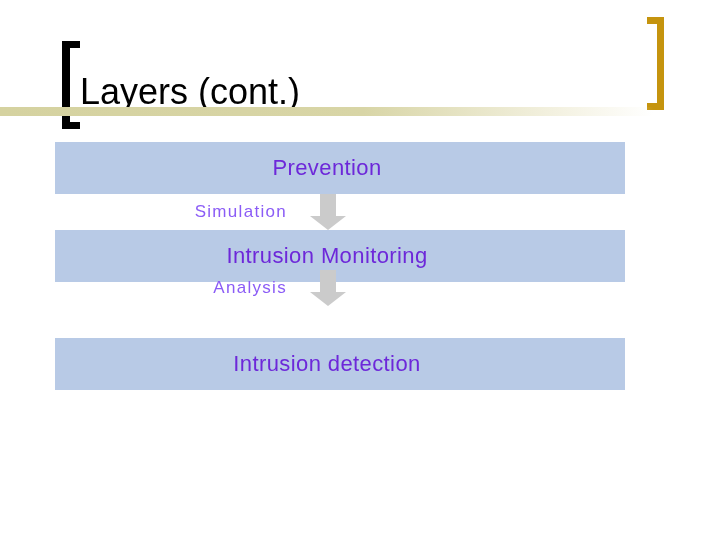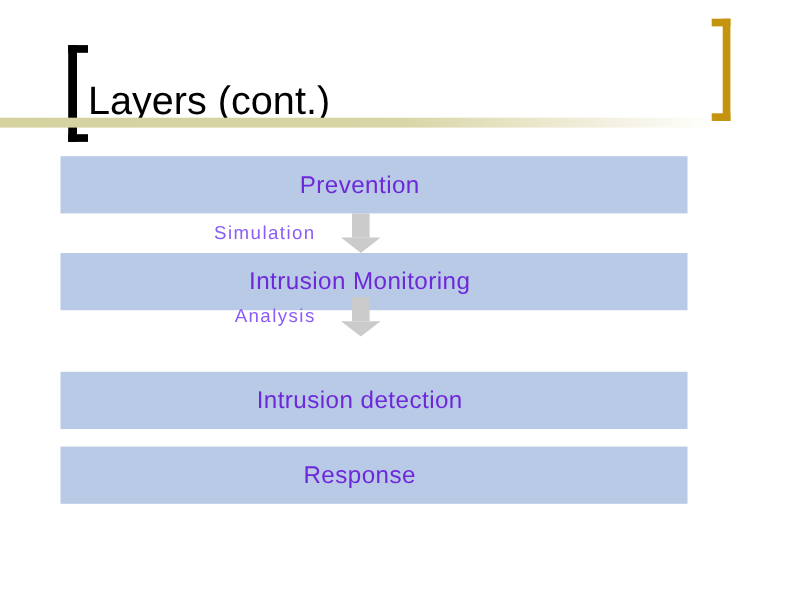--- a/index.html
+++ b/index.html
@@ -173,18 +173,15 @@
         <div class="stem"></div>
         <div class="head"></div>
       </div>
     </div>
 
     <div class="layer-bar bar-3">
       <span class="bar-label">Intrusion detection</span>
     </div>
 
 
-    <div class="layer-bar bar-4">
-      <span class="bar-label">Response</span>
-    </div>
 
   </div>
 </div>
 
 </body></html>

